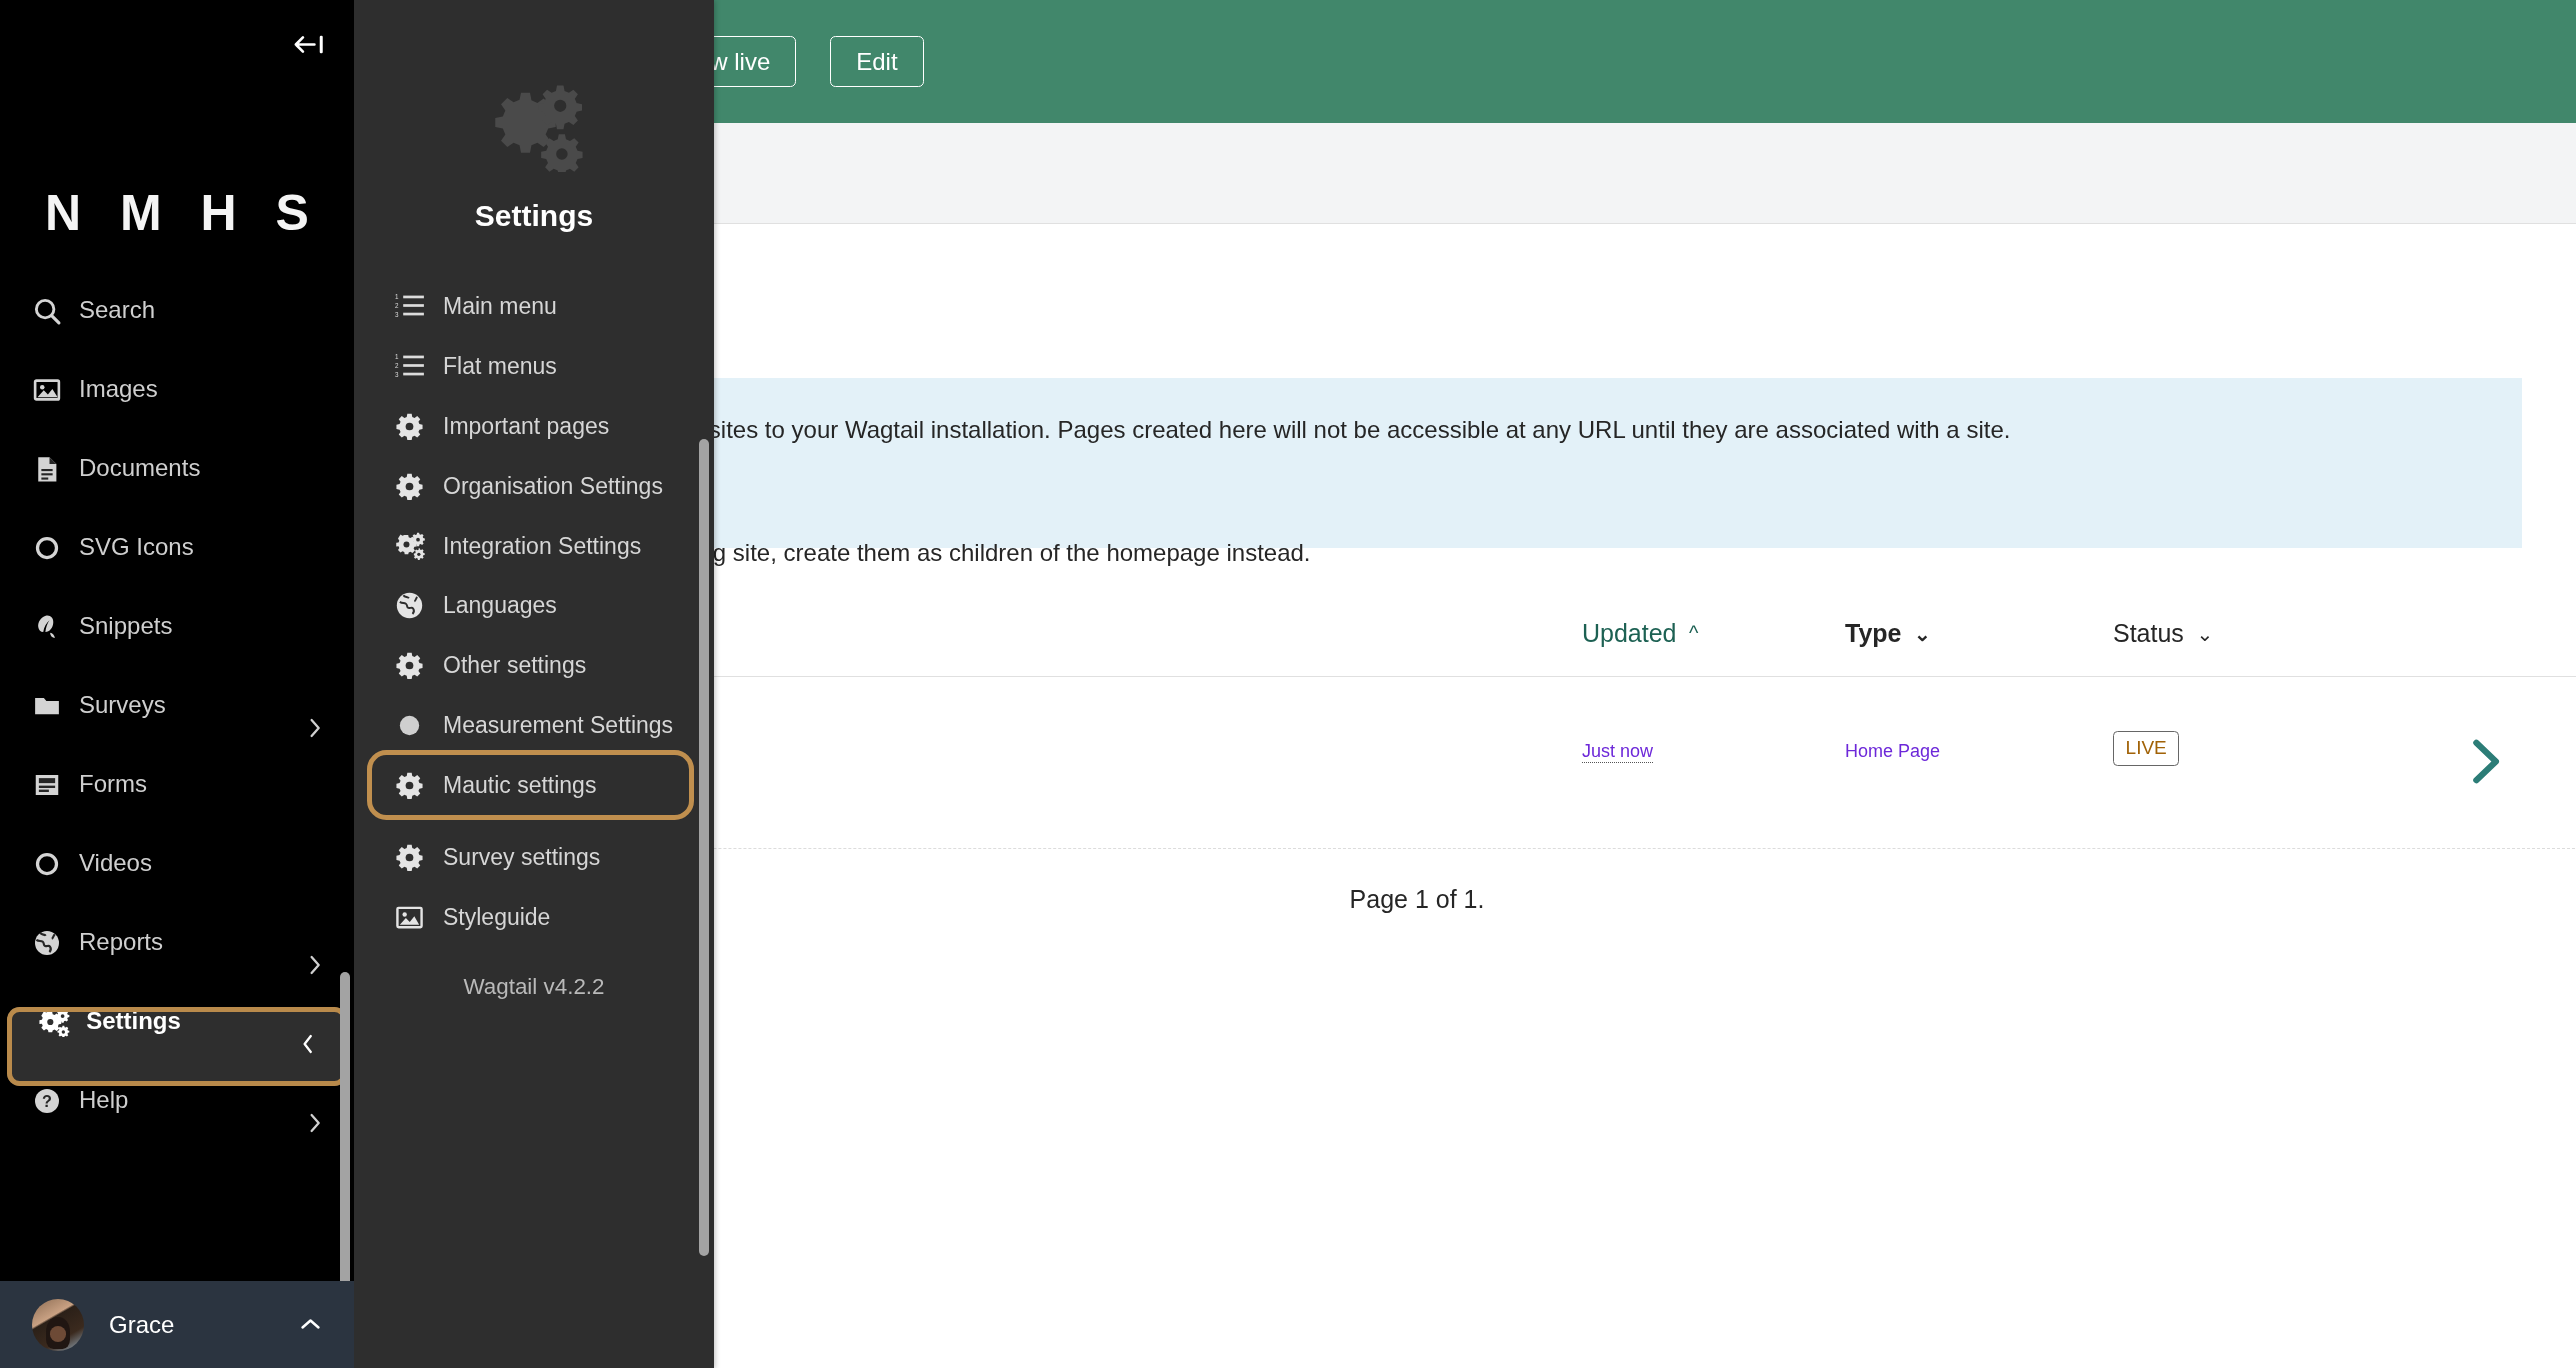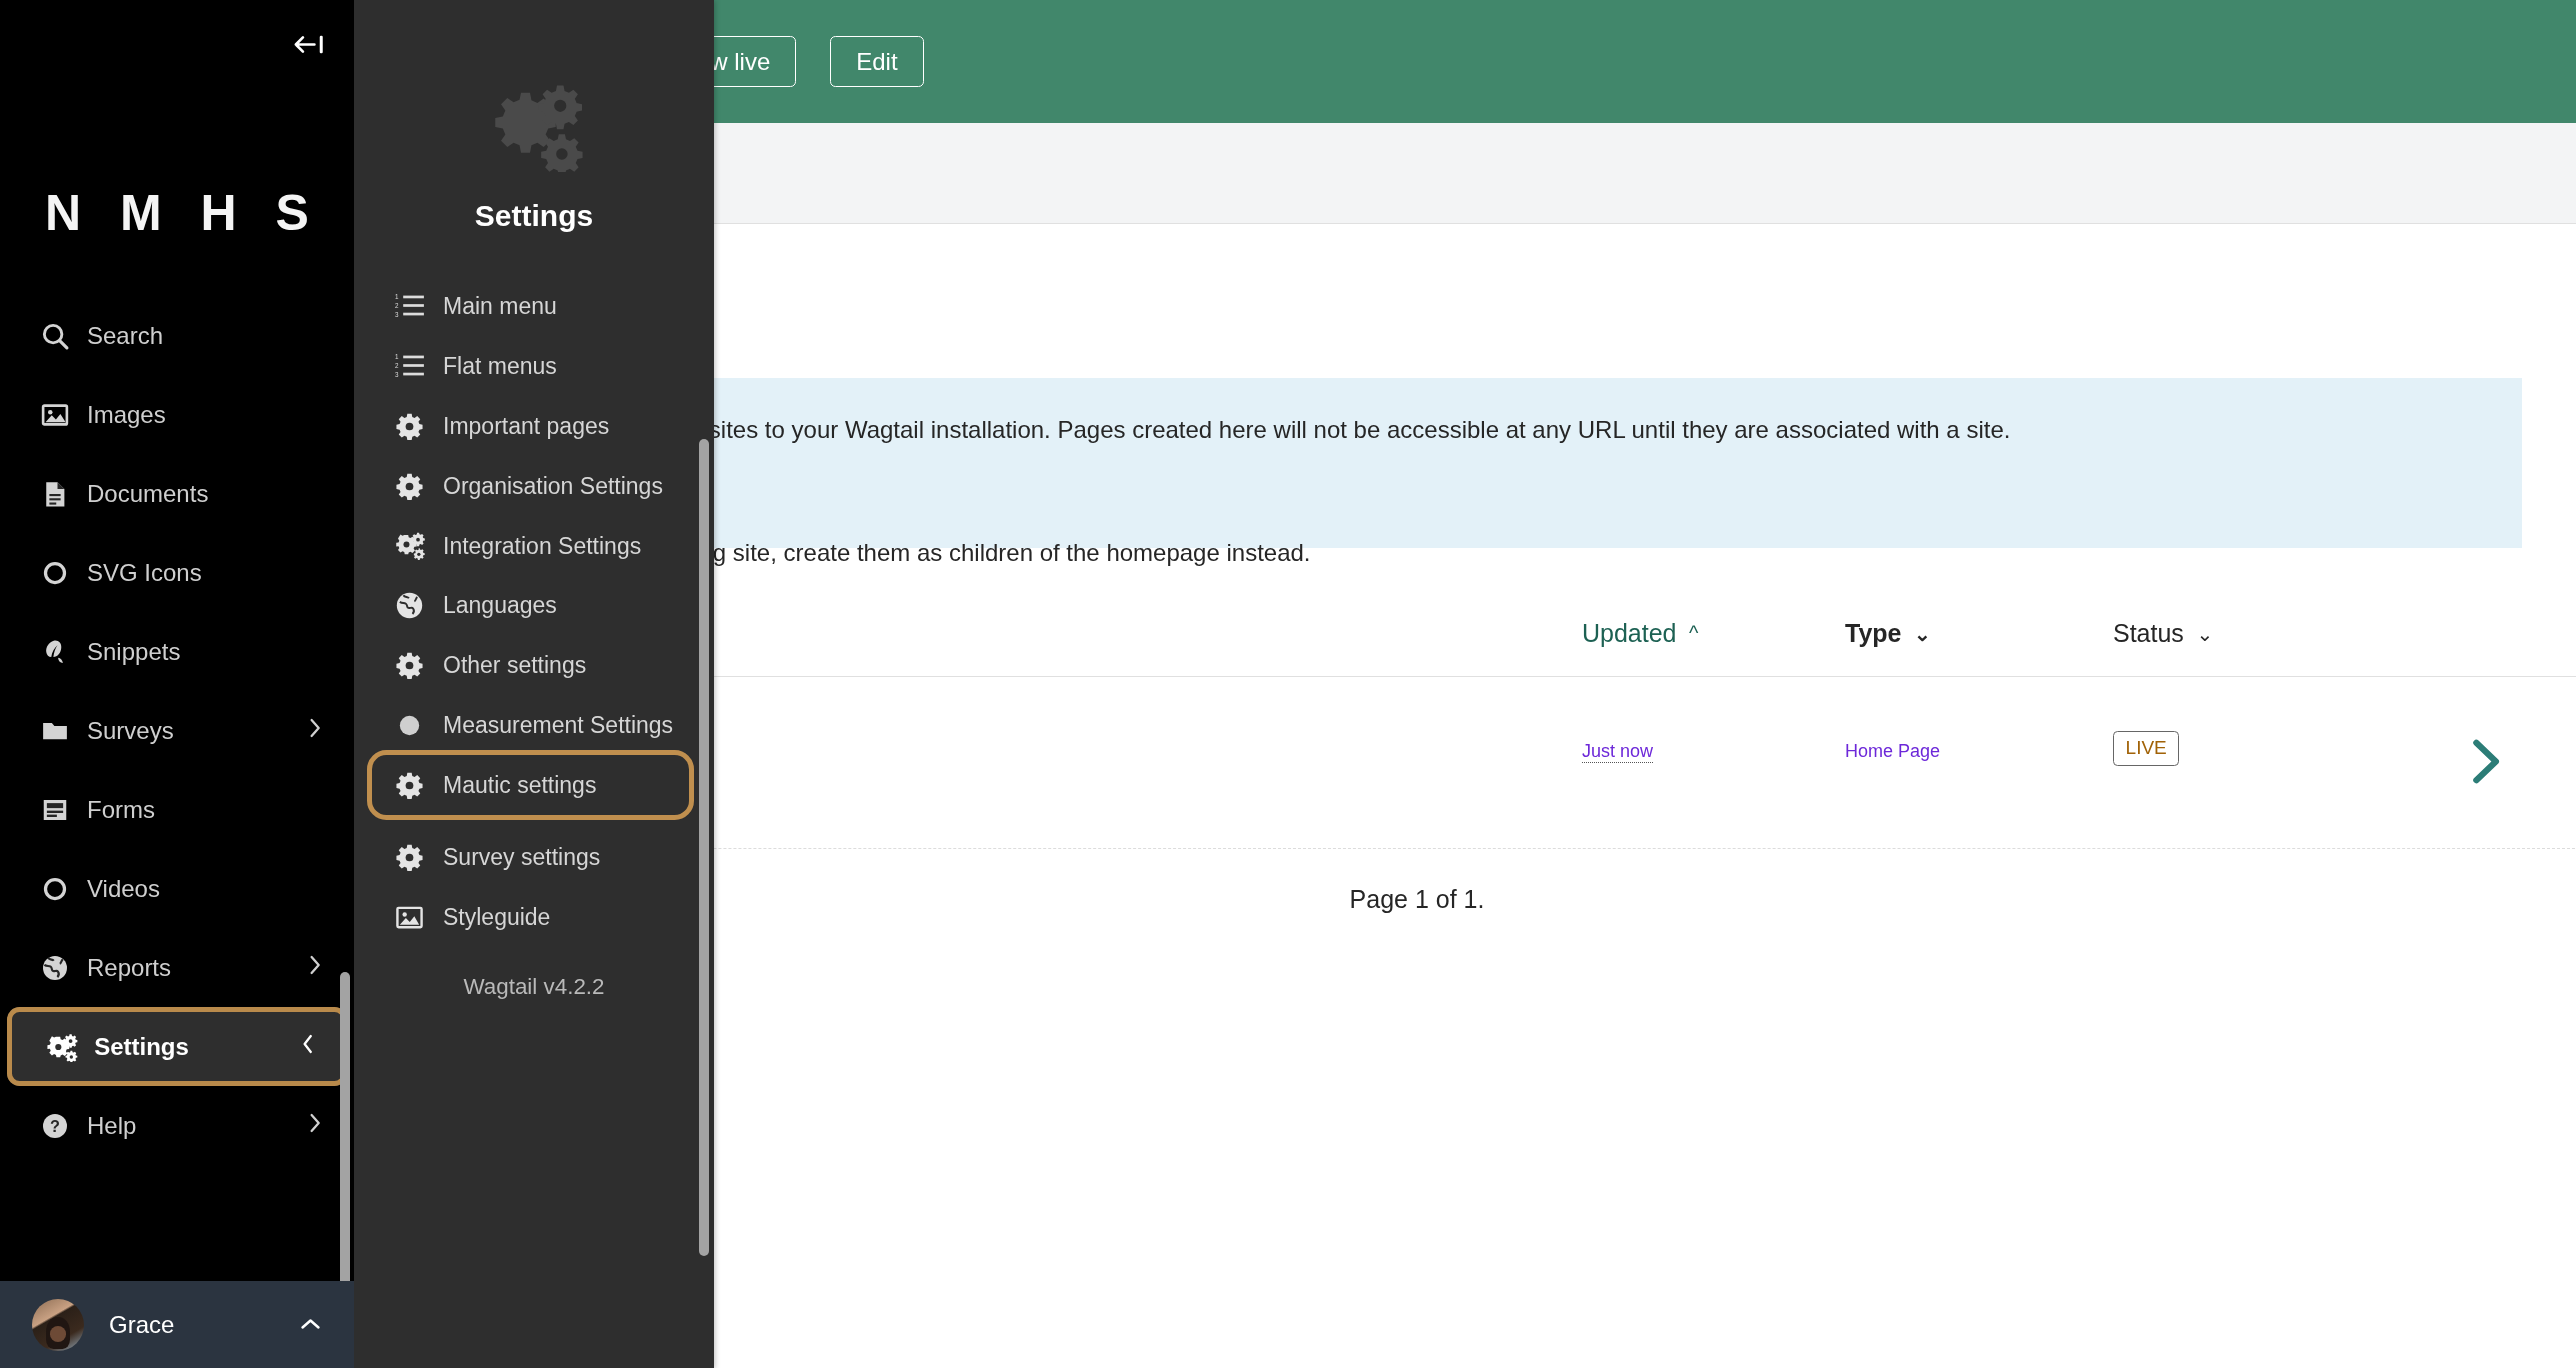--- a/index.html
+++ b/index.html
@@ -27,22 +27,22 @@
   }
   .logo {
     position: absolute; left: 0; right: 0; top: 184px;
     text-align: center;
     color: #f4f4f4; font-size: 50px; font-weight: 700;
     letter-spacing: 12.5px; padding-left: 12.5px;
   }
   .sb-nav { flex: 1 1 auto; overflow: hidden; position: relative; }
   .nav-item {
     position: relative;
-    display: flex; align-items: center;
-    height: 79px; padding-left: 40px;
+    display: flex; align-items: flex-start;
+    height: 79px; padding-left: 32px;
     color: #cfcfcf; font-size: 24px;
     cursor: pointer; text-decoration: none;
   }
   .nav-item .ic { width: 47px; flex: 0 0 47px; display: flex; align-items: center; }
   .nav-item .lbl { white-space: nowrap; }
   .nav-item .arrow { position: absolute; right: 32px; top: 50%; transform: translateY(-50%); }
   .nav-item.active { color: #fff; font-weight: 700; background: #2e2e2e; }
   .nav-item.focusring {
     outline: 5.4px solid #b98a4b; outline-offset: -5.4px;
     border-radius: 12.5px; margin: 0 7.2px 0 7.2px;

